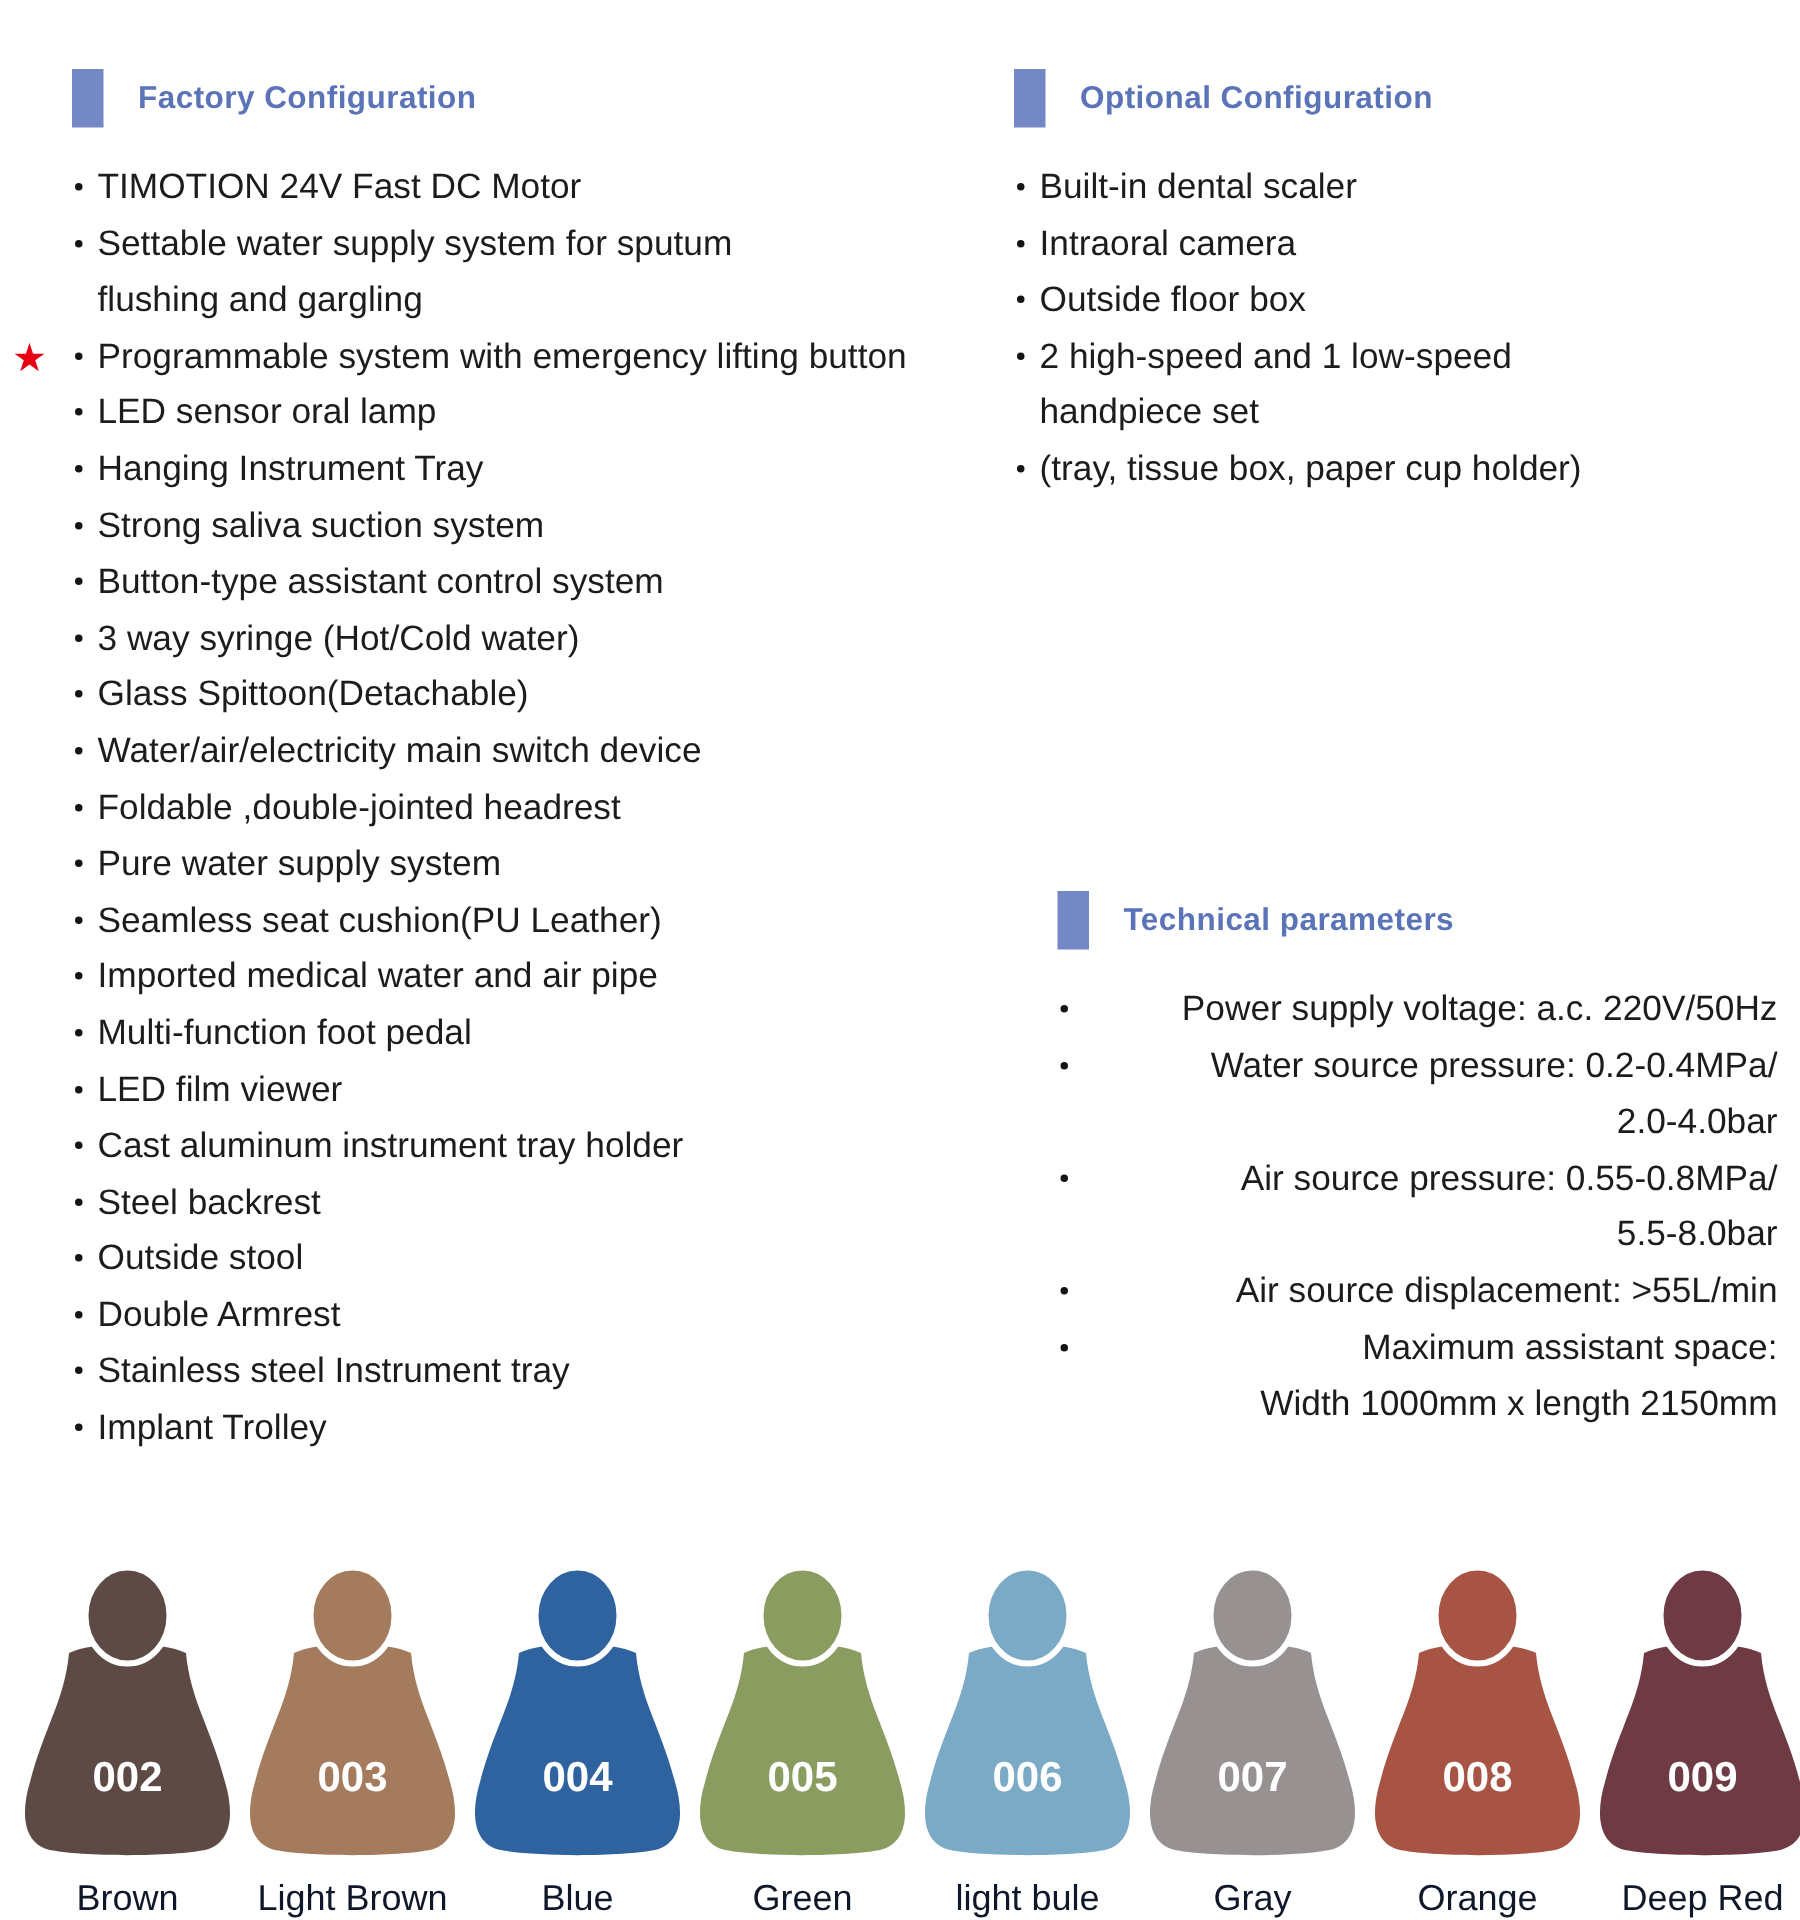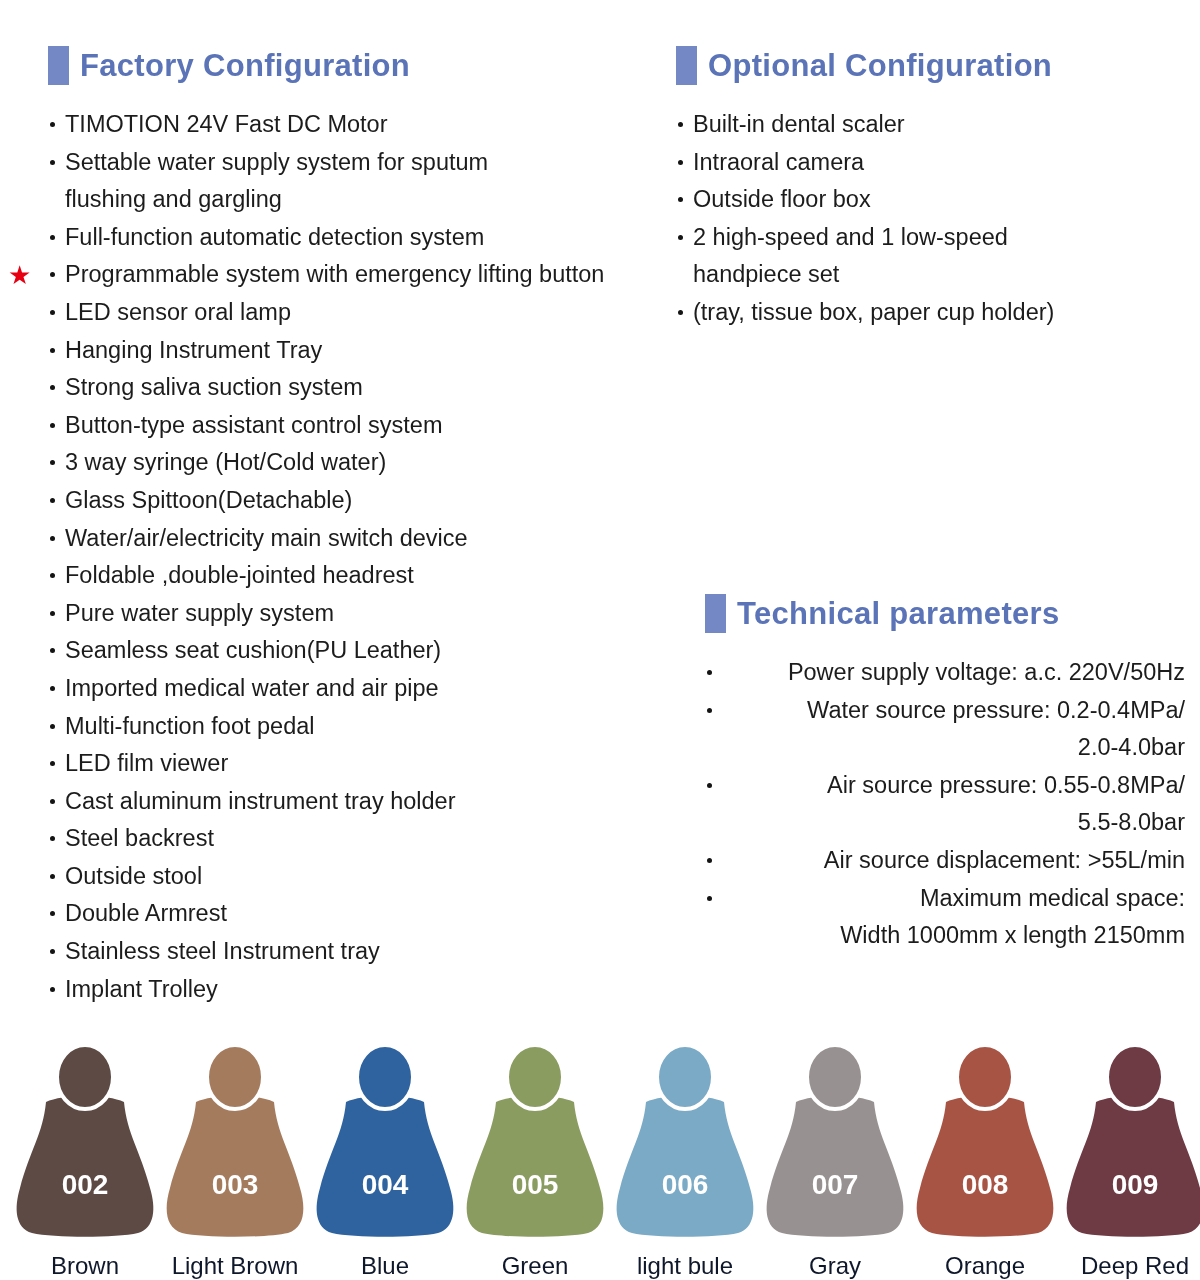--- a/index.html
+++ b/index.html
@@ -23,22 +23,22 @@
     display: flex;
     align-items: center;
   }
   .marker {
     width: 21px;
     height: 39px;
     background: var(--marker, #7488c5);
     flex: 0 0 auto;
   }
   .section-title {
-    margin-left: 11px;
-    font-size: 31px;
+    margin-left: 23px;
+    font-size: 21px;
     font-weight: bold;
     color: var(--accent, #5b74b8);
     letter-spacing: 0.3px;
     white-space: nowrap;
   }
 
   ul.cfg-list {
     list-style: none;
     margin: 21px 0 0 0;
     padding: 0;
@@ -109,24 +109,20 @@
       <li>
         <span class="bullet"></span>
         <div class="line">TIMOTION 24V Fast DC Motor</div>
       </li>
       <li>
         <span class="bullet"></span>
         <div class="line">Settable water supply system for sputum</div>
         <div class="line cont">flushing and gargling</div>
       </li>
       <li>
-        <span class="bullet"></span>
-        <div class="line">Full-function automatic detection system</div>
-      </li>
-      <li>
         <span class="star">★</span>
         <span class="bullet"></span>
         <div class="line">Programmable system with emergency lifting button</div>
       </li>
       <li>
         <span class="bullet"></span>
         <div class="line">LED sensor oral lamp</div>
       </li>
       <li>
         <span class="bullet"></span>
@@ -252,21 +248,21 @@
         <span class="bullet"></span>
         <div class="line">Air source pressure: 0.55-0.8MPa/</div>
         <div class="line cont">5.5-8.0bar</div>
       </li>
       <li>
         <span class="bullet"></span>
         <div class="line">Air source displacement: &gt;55L/min</div>
       </li>
       <li>
         <span class="bullet"></span>
-        <div class="line">Maximum medical space:</div>
+        <div class="line">Maximum assistant space:</div>
         <div class="line cont">Width 1000mm x length 2150mm</div>
       </li>
     </ul>
 </div>
 
 <div class="color-row" id="color-row">
     <div class="swatch">
       <svg width="150" height="196" viewBox="0 0 150 196">
         <path d="M36,60 C52,52 98,52 114,60 C117,92 130,108 140,146 C146,166 145,186 128,191 C106,196 44,196 22,191 C5,186 4,166 10,146 C20,108 33,92 36,60 Z" fill="#5d4a44"></path>
         <ellipse cx="75" cy="35" rx="28" ry="32" fill="#5d4a44" stroke="#ffffff" stroke-width="4"></ellipse>

